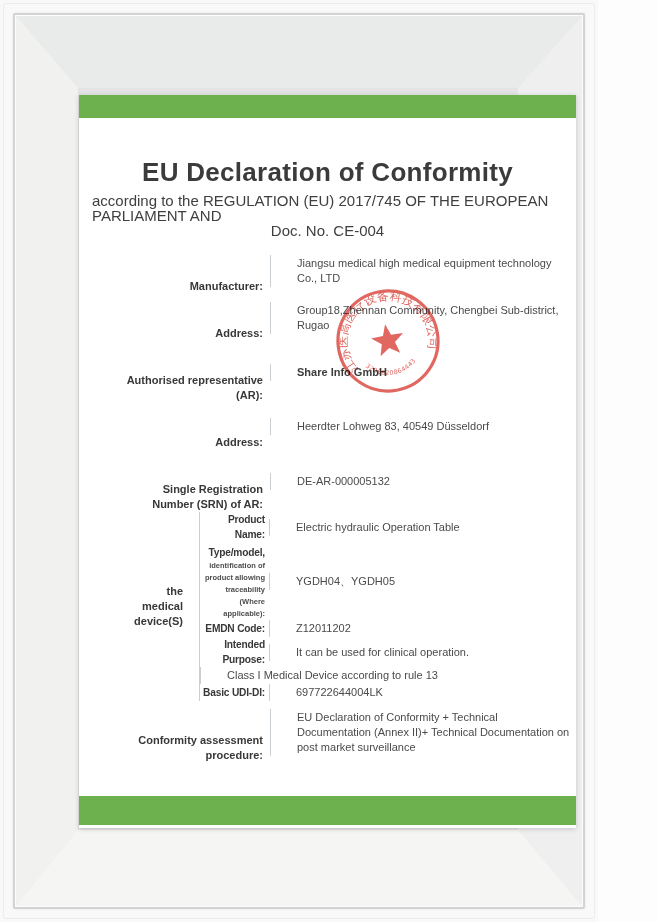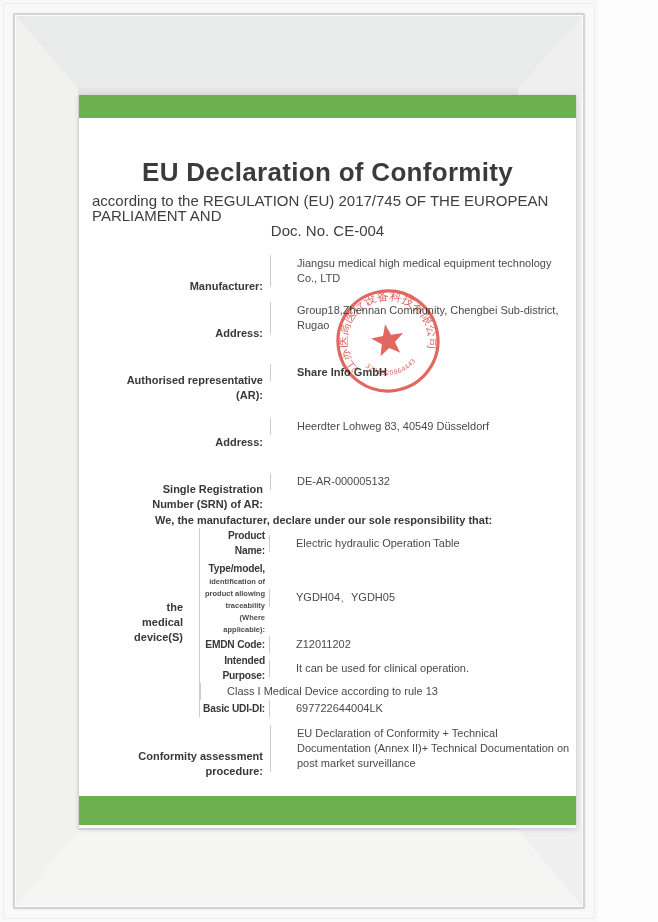--- a/index.html
+++ b/index.html
@@ -120,21 +120,20 @@
           <div class="cell-value">Heerdter Lohweg 83, 40549 Düsseldorf</div>
         </div>
 
         <div class="row">
           <div class="cell-label lw112">
               <span>Single Registration Number (SRN) of AR:</span>
             </div>
           <div class="cell-value">DE-AR-000005132</div>
         </div>
 
-        <div class="declare">We, the manufacturer, declare under our sole responsibility that:</div>
 
         <div class="group">
           <div class="group-side">
             <span>the medical device(S)</span>
           </div>
           <div class="group-main">
 
             <div class="grow">
               <div class="cell-glabel">
                 <span class="glabel-inner gw48">Product Name:</span>

